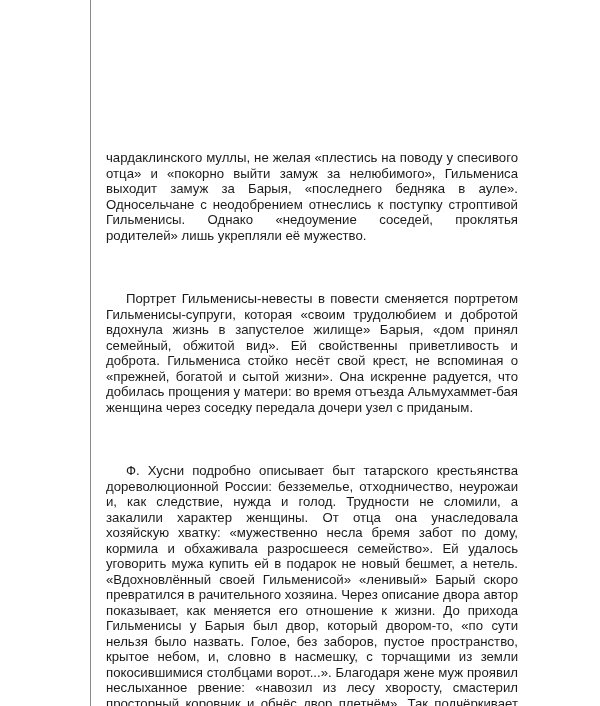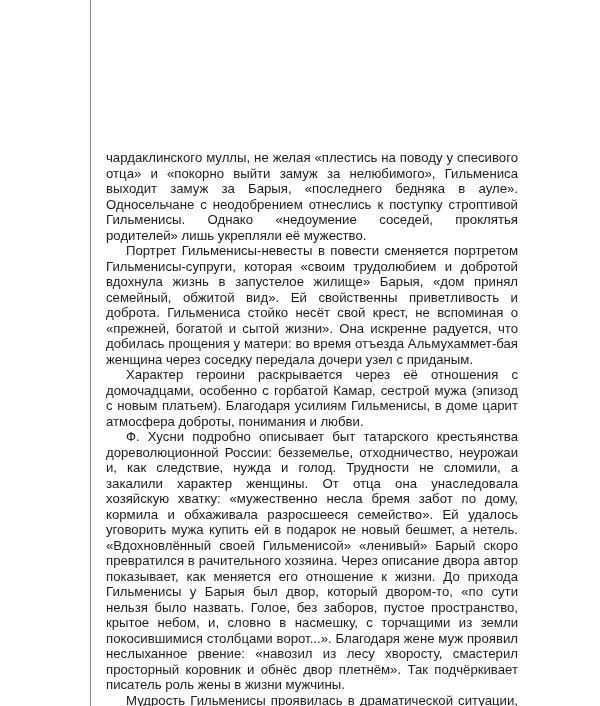--- a/index.html
+++ b/index.html
@@ -11,26 +11,25 @@
     .spine {
       position: absolute; left: 90px; top: 0; width: 1px; height: 706px;
       background: #8a8a8a;
     }
     .page-text {
       position: absolute; left: 106px; top: 150px; width: 412px;
       font-size: 13.2px; line-height: 15.5px; color: #1a1a1a;
       text-align: justify;
     }
     .page-text p { margin: 0; text-indent: 0; }
-    .page-text p.indent { text-indent: 20px; }
+    .page-text p.indent { text-indent: 20px; margin-top: 48px; }
   </style>
 </head>
 <body>
 
 <div class="spine"></div>
 
 <div class="page-text">
   <p>чардаклинского муллы, не желая «плестись на поводу у спесивого отца» и «покорно выйти замуж за нелюбимого», Гильмениса выходит замуж за Барыя, «последнего бедняка в ауле». Односельчане с неодобрением отнеслись к поступку строптивой Гильменисы. Однако «недоумение соседей, проклятья родителей» лишь укрепляли её мужество.</p>
   <p class="indent">Портрет Гильменисы-невесты в повести сменяется портретом Гильменисы-супруги, которая «своим трудолюбием и добротой вдохнула жизнь в запустелое жилище» Барыя, «дом принял семейный, обжитой вид». Ей свойственны приветливость и доброта. Гильмениса стойко несёт свой крест, не вспоминая о «прежней, богатой и сытой жизни». Она искренне радуется, что добилась прощения у матери: во время отъезда Альмухаммет-бая женщина через соседку передала дочери узел с приданым.</p>
-  <p class="indent">Характер героини раскрывается через её отношения с домочадцами, особенно с горбатой Камар, сестрой мужа (эпизод с новым платьем). Благодаря усилиям Гильменисы, в доме царит атмосфера доброты, понимания и любви.</p>
   <p class="indent">Ф. Хусни подробно описывает быт татарского крестьянства дореволюционной России: безземелье, отходничество, неурожаи и, как следствие, нужда и голод. Трудности не сломили, а закалили характер женщины. От отца она унаследовала хозяйскую хватку: «мужественно несла бремя забот по дому, кормила и обхаживала разросшееся семейство». Ей удалось уговорить мужа купить ей в подарок не новый бешмет, а нетель. «Вдохновлённый своей Гильменисой» «ленивый» Барый скоро превратился в рачительного хозяина. Через описание двора автор показывает, как меняется его отношение к жизни. До прихода Гильменисы у Барыя был двор, который двором-то, «по сути нельзя было назвать. Голое, без заборов, пустое пространство, крытое небом, и, словно в насмешку, с торчащими из земли покосившимися столбцами ворот...». Благодаря жене муж проявил неслыханное рвение: «навозил из лесу хворосту, смастерил просторный коровник и обнёс двор плетнём». Так подчёркивает писатель роль жены в жизни мужчины.</p>
   <p class="indent">Мудрость Гильменисы проявилась в драматической ситуации, когда доведённый нищетой до отчаяния Барый готов был пойти на поклон к тестю. Жена не позволила ему сделать этот шаг. Чтобы справиться с нуждой, муж Гильменисы отправляется на донецкие шахты. Оставшиеся без мужчины в доме женщины перебиваются рукоделием и</p>
 </div>
 
 </body></html>

